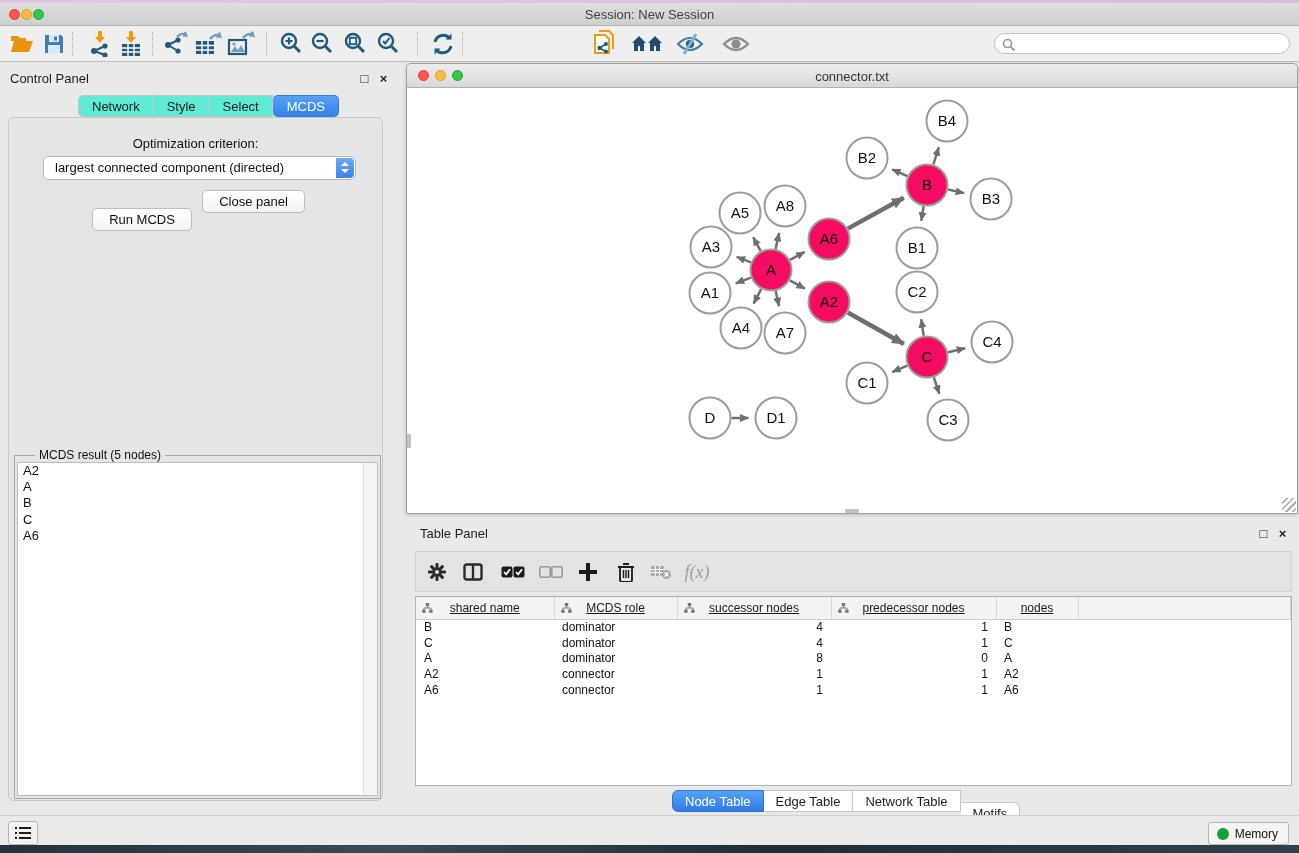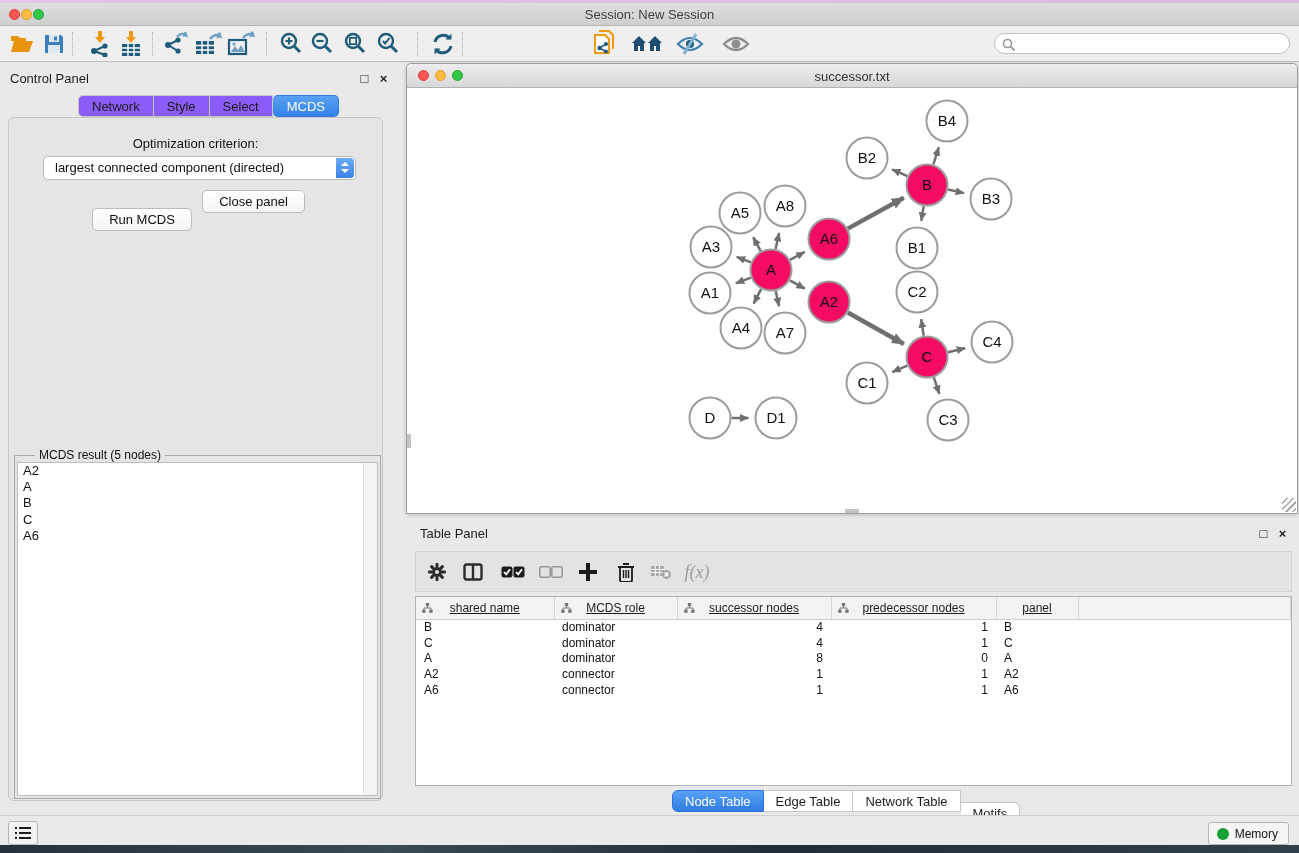--- a/index.html
+++ b/index.html
@@ -33,21 +33,21 @@
 
   
   #control-panel-title { position:absolute; left:10px; top:71px; font-size:13px; color:#1e1e1e; }
   .panel-btn { position:absolute; font-size:13px; font-weight:bold; color:#222; width:15px;
     text-align:center; cursor:default; }
   #cp-float { left:357px; top:71px; } #cp-close { left:376px; top:71px; }
   #cp-box { position:absolute; left:8px; top:117px; width:375px; height:684px;
     background:#e5e5e5; border:1px solid #c7c7c7; border-radius:6px; }
   #cp-tabs { position:absolute; left:78px; top:95px; height:22px; display:flex; }
   .cp-tab { height:22px; padding:0 13px; font-size:13px; line-height:21px; color:#1c1c1c;
-    background:#8b5cf6; border:1px solid #c6c6c6; border-left:none; cursor:pointer; }
+    background:#5eead4; border:1px solid #c6c6c6; border-left:none; cursor:pointer; }
   .cp-tab:first-child { border-left:1px solid #c6c6c6; border-radius:5px 0 0 5px; }
   .cp-tab:last-child  { border-radius:0 5px 5px 0;padding-left:14px; }
   .cp-tab.active { background:linear-gradient(#59a1f2,#3282e9); color:#fff;
     border-color:#2f7be0; border-radius:5px; }
   #opt-label { position:absolute; left:0; top:136px; width:391px; text-align:center;
     font-size:13px; color:#111; }
   #criterion-select { position:absolute; left:43px; top:156px; width:313px; height:24px;
     background:#fff; border:1px solid #b9b9b9; border-radius:5px; font-size:13px;
     color:#111; line-height:22px; padding-left:11px; cursor:default; }
   #criterion-cap { position:absolute; right:1px; top:1px; width:18px; height:20px;
@@ -318,21 +318,21 @@
         <div class="mcds-item">A6</div>
         <div id="mcds-scroll"></div>
     </div>
   </div>
 
   <div id="net-window">
     <div id="net-titlebar">
       <div class="traffic t-red"></div>
       <div class="traffic t-yel"></div>
       <div class="traffic t-grn"></div>
-      <div id="net-title">successor.txt</div>
+      <div id="net-title">connector.txt</div>
     </div>
     <div id="net-canvas">
       <svg id="graph-svg" width="890" height="425">
         <defs>
           <marker id="arrow-n" markerUnits="userSpaceOnUse" markerWidth="10" markerHeight="8" refX="8.5" refY="4" orient="auto">
               <path d="M0,0 L9,4 L0,8 z" fill="#6f6f6f"></path>
             </marker>
           <marker id="arrow-t" markerUnits="userSpaceOnUse" markerWidth="14" markerHeight="11" refX="12" refY="5.5" orient="auto">
               <path d="M0,0 L13,5.5 L0,11 z" fill="#6f6f6f"></path>
             </marker>
@@ -544,21 +544,21 @@
                 <rect x="0.2" y="6.6" width="3.4" height="3.2" fill="#777"></rect>
                 <rect x="7.2" y="6.6" width="3.4" height="3.2" fill="#777"></rect>
                 <path d="M5.5 3.2 v1.8 M2 6.6 v-1.6 h7 v1.6" stroke="#777" fill="none"></path>
               </svg><span>successor nodes</span></th>
             <th><svg class="hicon" width="11" height="10" viewBox="0 0 11 10">
                 <rect x="3.8" y="0" width="3.4" height="3.2" fill="#777"></rect>
                 <rect x="0.2" y="6.6" width="3.4" height="3.2" fill="#777"></rect>
                 <rect x="7.2" y="6.6" width="3.4" height="3.2" fill="#777"></rect>
                 <path d="M5.5 3.2 v1.8 M2 6.6 v-1.6 h7 v1.6" stroke="#777" fill="none"></path>
               </svg><span>predecessor nodes</span></th>
-            <th><span>panel</span></th>
+            <th><span>nodes</span></th>
             <th></th>
           </tr>
         </thead>
       <tbody id="table-body">
           <tr>
             <td>B</td>
             <td>dominator</td>
             <td class="num">4</td>
             <td class="num">1</td>
             <td>B</td>

